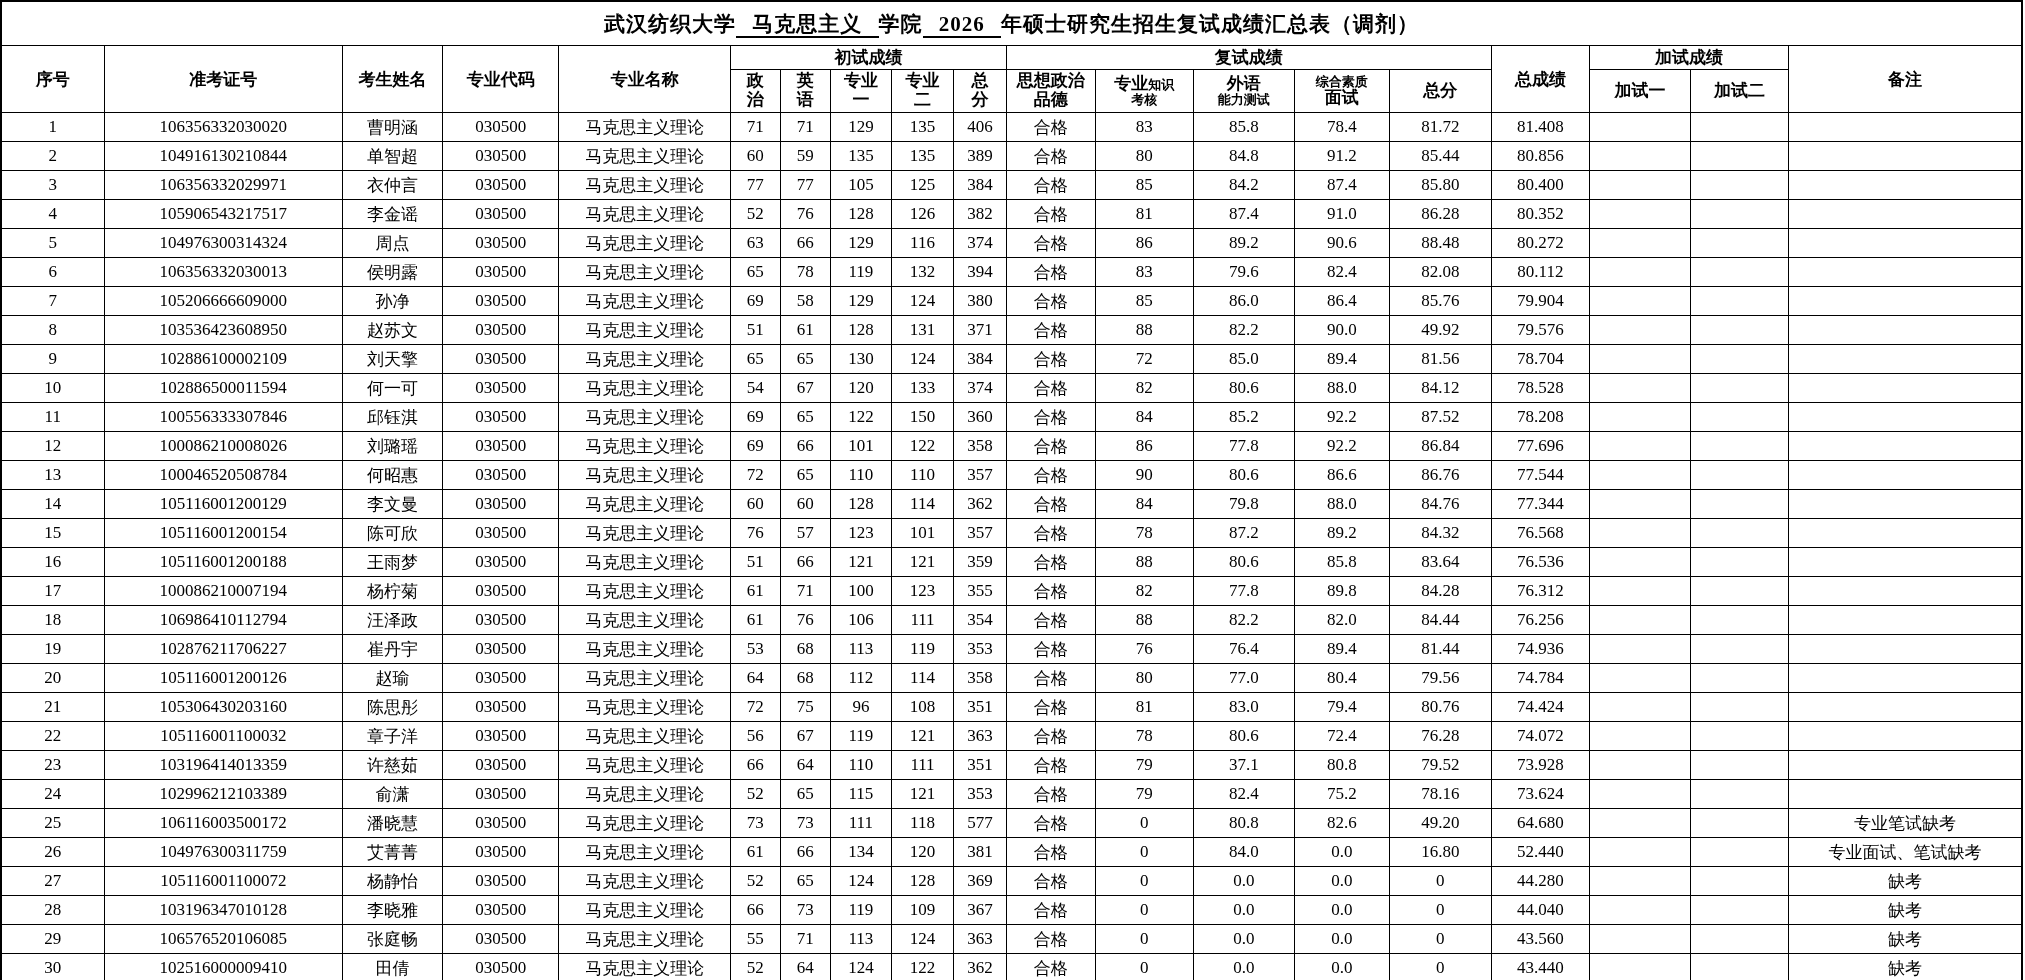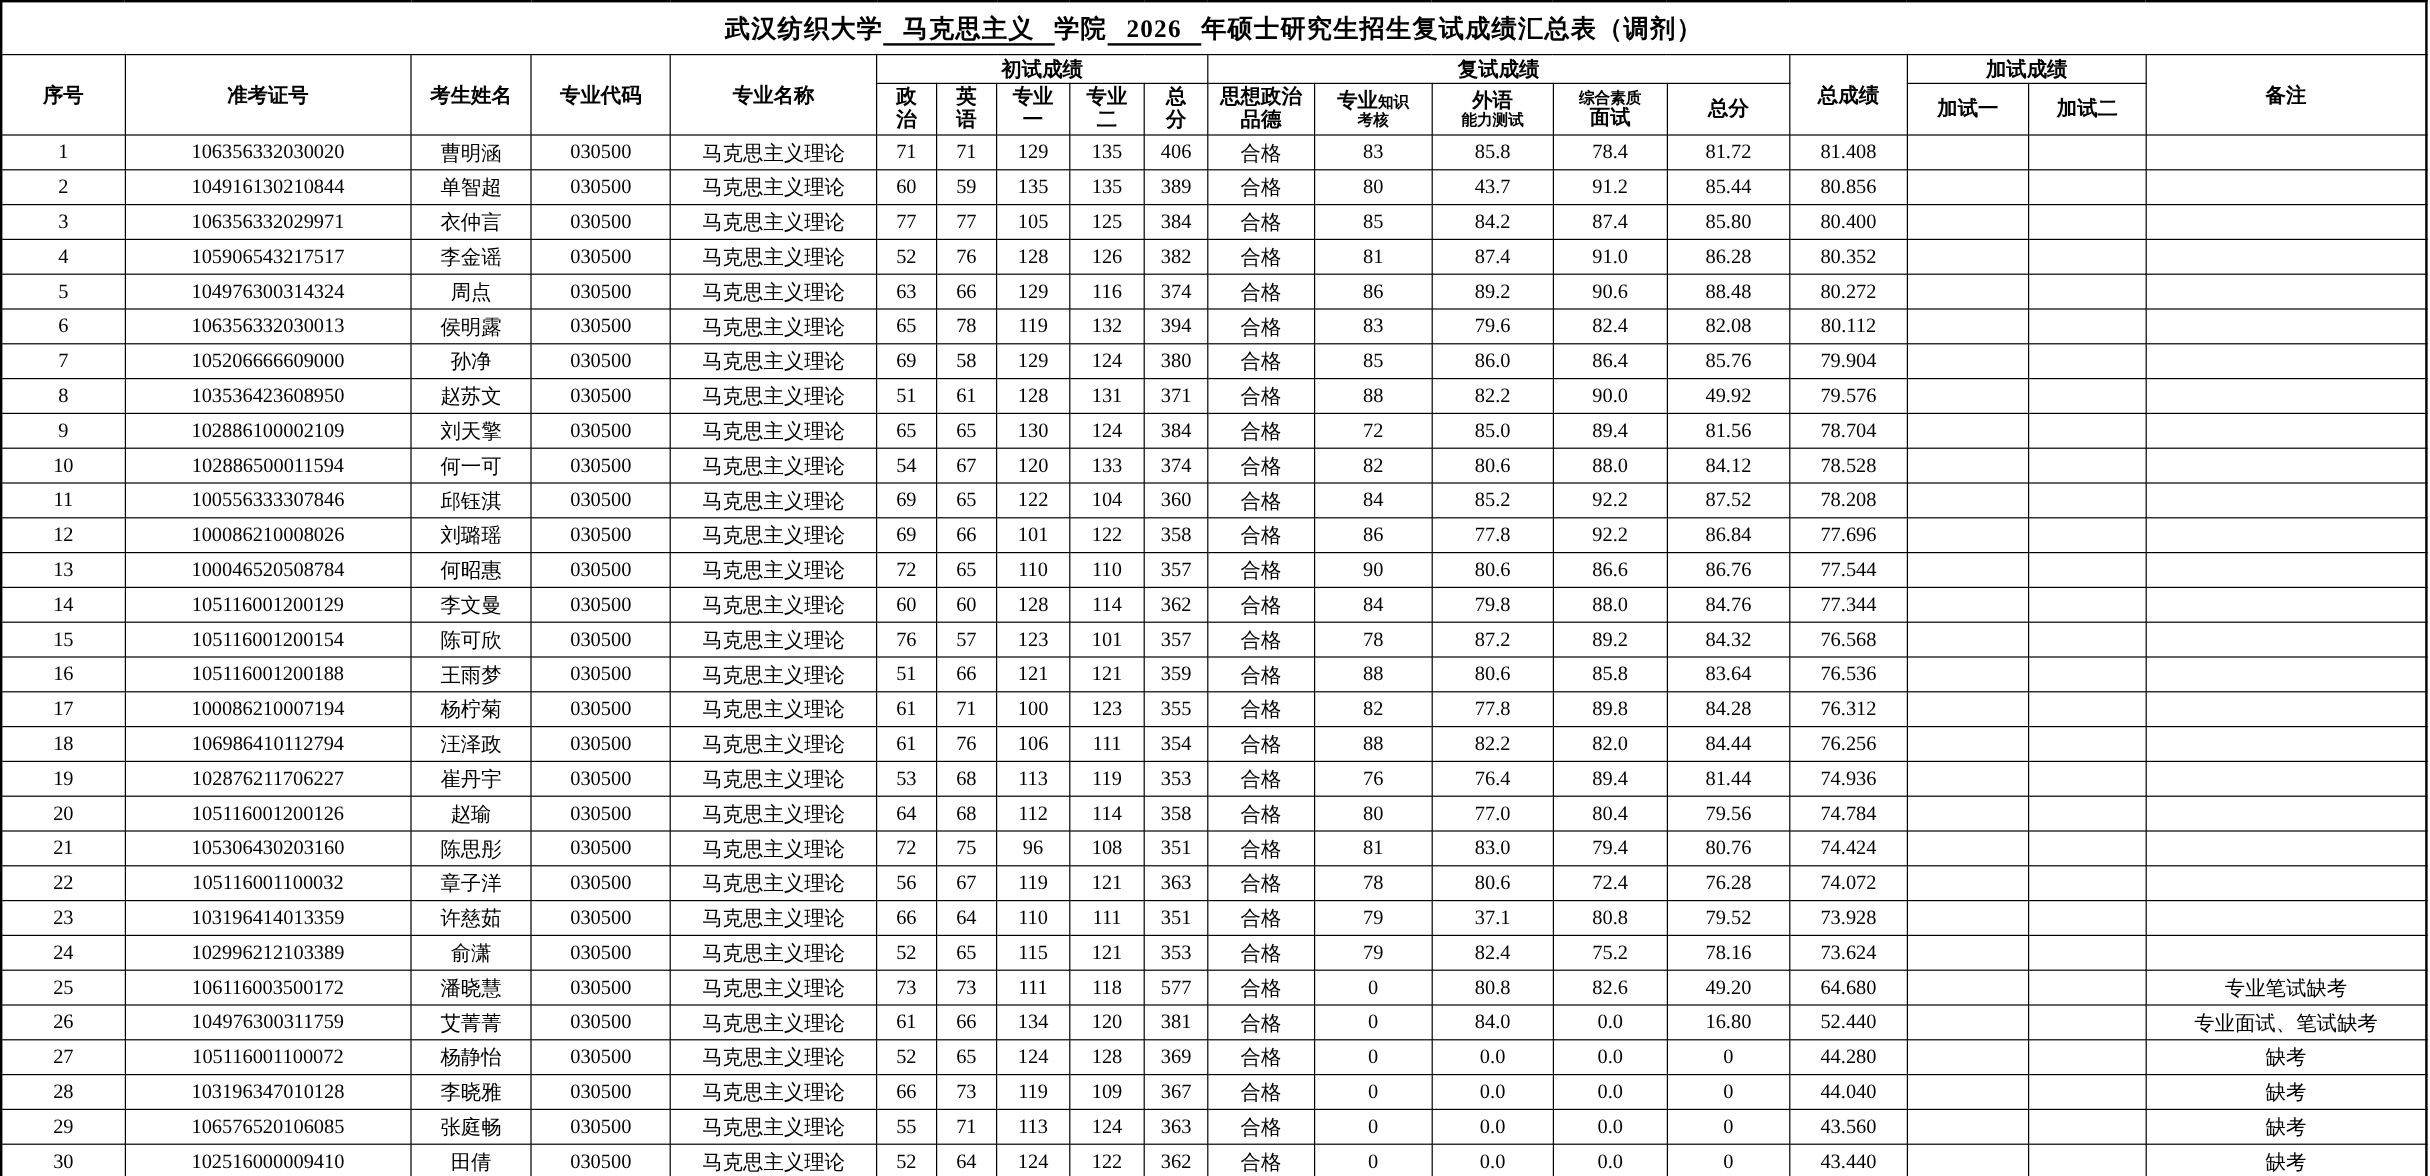--- a/index.html
+++ b/index.html
@@ -131,21 +131,21 @@
           <td>单智超</td>
           <td>030500</td>
           <td>马克思主义理论</td>
           <td>60</td>
           <td>59</td>
           <td>135</td>
           <td>135</td>
           <td>389</td>
           <td>合格</td>
           <td>80</td>
-          <td>43.7</td>
+          <td>84.8</td>
           <td>91.2</td>
           <td>85.44</td>
           <td>80.856</td>
           <td></td>
           <td></td>
           <td></td>
         </tr>
         <tr>
           <td>3</td>
           <td>106356332029971</td>
@@ -316,21 +316,21 @@
         </tr>
         <tr>
           <td>11</td>
           <td>100556333307846</td>
           <td>邱钰淇</td>
           <td>030500</td>
           <td>马克思主义理论</td>
           <td>69</td>
           <td>65</td>
           <td>122</td>
-          <td>104</td>
+          <td>150</td>
           <td>360</td>
           <td>合格</td>
           <td>84</td>
           <td>85.2</td>
           <td>92.2</td>
           <td>87.52</td>
           <td>78.208</td>
           <td></td>
           <td></td>
           <td></td>

